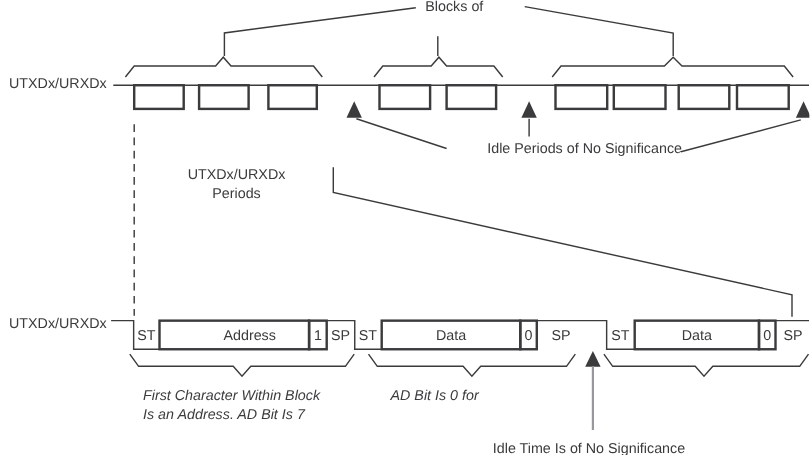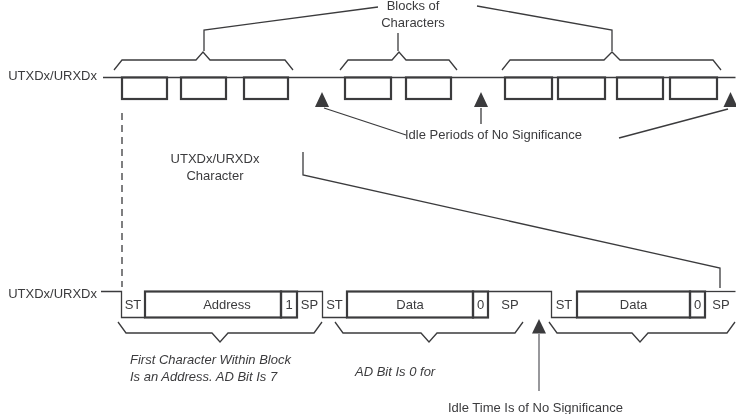--- a/index.html
+++ b/index.html
@@ -3,21 +3,21 @@
 <meta charset="utf-8">
 <style>
   html,body{margin:0;padding:0;background:#ffffff;}
   .stage{
     position:relative;width:736px;height:414px;background:#ffffff;
     font-family:"Liberation Sans", sans-serif;color:#3b3b3d;overflow:hidden;
   }
   .stage svg{position:absolute;left:0;top:0;}
   .lbl{position:absolute;font-size:13px;line-height:15px;white-space:nowrap;}
   .lbl.right{text-align:right;}
-  .lbl.center{text-align:left;}
+  .lbl.center{text-align:right;}
   .twoline{position:absolute;font-size:13px;line-height:17px;text-align:center;white-space:nowrap;}
   .twoline span{display:block;}
   .caption{position:absolute;font-size:13px;line-height:17px;text-align:left;white-space:nowrap;}
   .caption span{display:block;font-style:italic;}
   .cell{position:absolute;top:291px;height:27px;line-height:27px;font-size:13px;text-align:center;white-space:nowrap;}
 </style>
 </head>
 <body>
 
 <div class="stage">
@@ -80,28 +80,27 @@
       <path d="M730.5 92 L737.5 107 H723.5 Z"></path>
       <path d="M539 319 L546 333.5 H532 Z"></path>
     </g>
     <path d="M539 333 V391" stroke="#98989c" stroke-width="2" fill="none"></path>
   </svg>
 
   <div class="lbl right" style="left:0;top:68px;width:97px;">UTXDx/URXDx</div>
 
   <div class="twoline" style="left:353px;top:-3px;width:120px;">
     <span>Blocks of</span>
-    <span>Characters</span>
   </div>
 
   <div class="lbl center" style="left:405px;top:127px;width:215px;">Idle Periods of No Significance</div>
 
   <div class="twoline" style="left:145px;top:150px;width:140px;">
     <span>UTXDx/URXDx</span>
-    <span>Character</span>
+    <span>Periods</span>
   </div>
 
   <div class="lbl right" style="left:0;top:286px;width:97px;">UTXDx/URXDx</div>
 
   <div class="cell" style="left:121px;width:24px;">ST</div>
   <div class="cell" style="left:145px;width:164px;">Address</div>
   <div class="cell" style="left:281px;width:16px;">1</div>
   <div class="cell" style="left:297px;width:25px;">SP</div>
 
   <div class="cell" style="left:322px;width:25px;">ST</div>
@@ -112,19 +111,19 @@
   <div class="cell" style="left:551px;width:26px;">ST</div>
   <div class="cell" style="left:577px;width:113px;">Data</div>
   <div class="cell" style="left:690px;width:15px;">0</div>
   <div class="cell" style="left:706px;width:30px;">SP</div>
 
   <div class="caption" style="left:130px;top:351px;">
     <span>First Character Within Block</span>
     <span>Is an Address. AD Bit Is 7</span>
   </div>
 
-  <div class="caption" style="left:355px;top:351px;margin-top:12px;">
+  <div class="caption" style="left:355px;top:351px;">
     <span>AD Bit Is 0 for</span>
   </div>
 
   <div class="caption" style="left:448px;top:399px;">Idle Time Is of No Significance</div>
 
 </div>
 
 </body></html>

